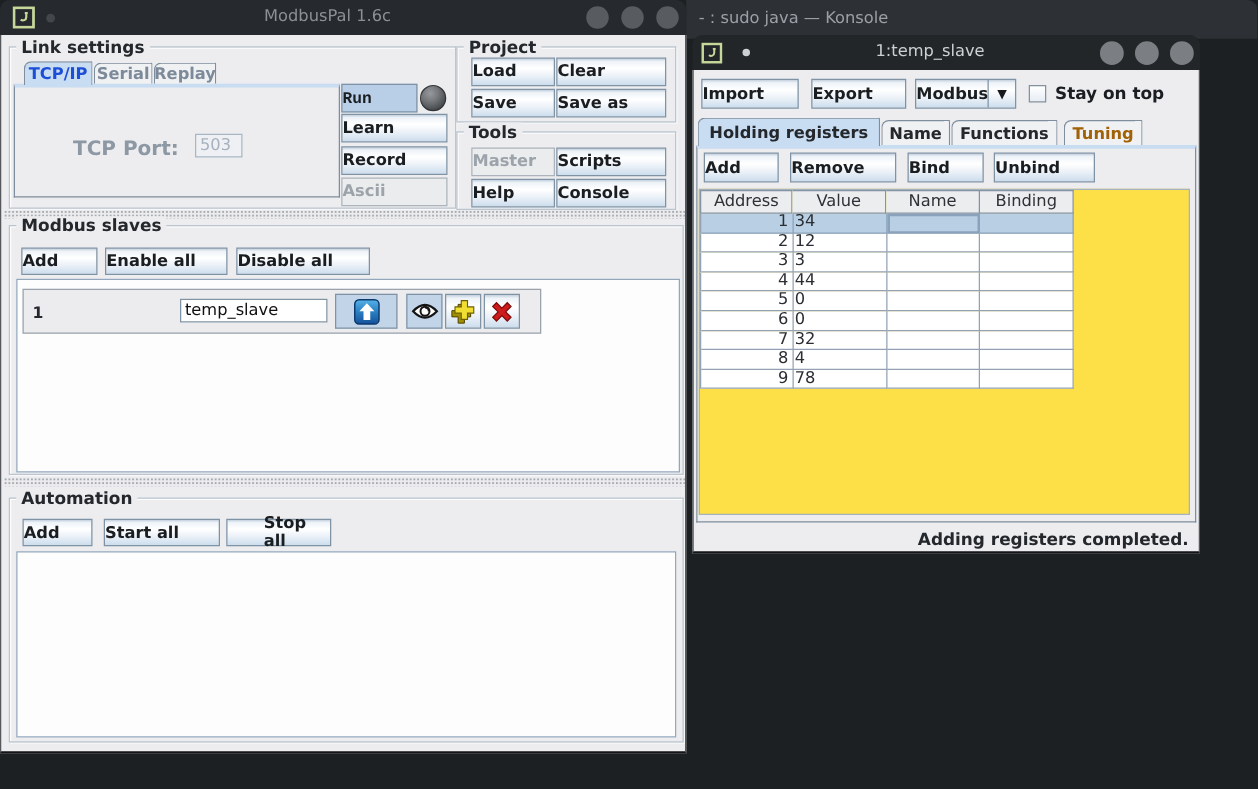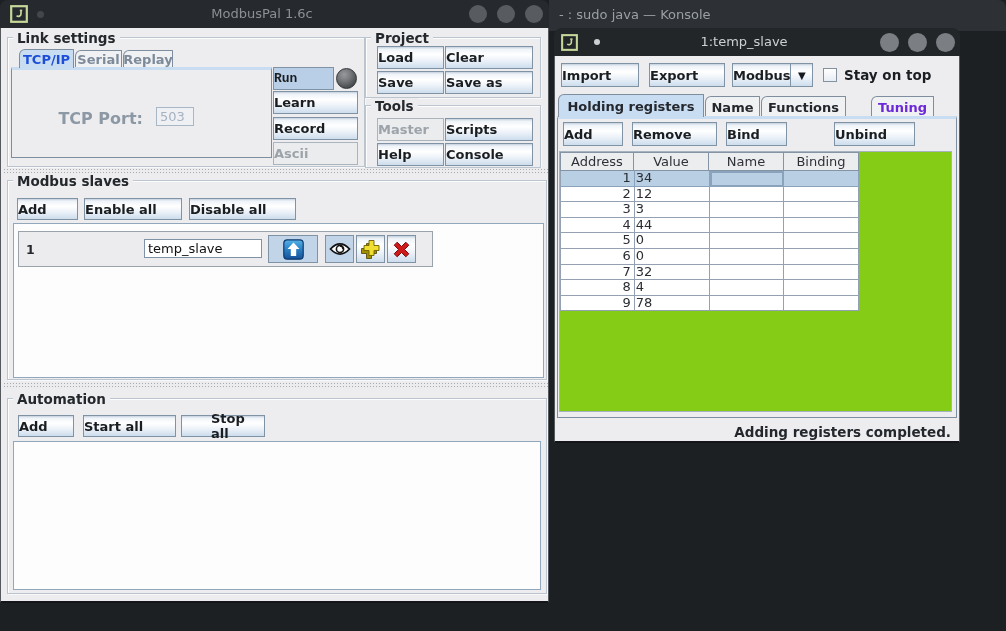--- a/index.html
+++ b/index.html
@@ -36,21 +36,21 @@
   .tfield.disabled { border-color:#a9b7c5; background:#eef0f3; color:#a6b2c0; }
   .divider { position:absolute; background-color:#ececee;
              background-image:radial-gradient(circle,#a6abb0 0.8px,transparent 0.9px); background-size:3px 3px; }
   .lbl { position:absolute; white-space:nowrap; }
   .iconbtn { position:absolute; display:flex; align-items:center; justify-content:center;
              background:linear-gradient(180deg,#c3d0de 0%,#eef3f8 10%,#ffffff 36%,#eef3f9 62%,#cddded 100%);
              border:1px solid #7f93a5; }
   .iconbtn.pressed { background:#c2d4e8; }
 
   
-  .scrollpane { position:absolute; border:1px solid #a5b2c0; background:#84cc16; }
+  .scrollpane { position:absolute; border:1px solid #a5b2c0; background:#fde047; }
   .tbl { position:absolute; left:0; top:0; font-size:13px; color:#2a2e33; }
   .tbl .hrow { display:flex; }
   .tbl .hcell { background:#ecedef; border-right:1px solid #8494a4; border-bottom:1px solid #8494a4; border-top:1px solid #8494a4;
                 text-align:center; display:flex; align-items:center; justify-content:center; height:19px; color:#2e3236; }
   .tbl .hcell:first-child { border-left:1px solid #8494a4; }
   .tbl .row { display:flex; background:#fff; border-left:1px solid #93a1b2; }
   .tbl .row.sel { background:#b9cfe4; }
   .tbl .cell { border-right:1px solid #93a1b2; border-bottom:1px solid #93a1b2; height:15.6px; line-height:14.6px; overflow:hidden; }
   .tbl .row.sel .cell { border-color:#8ba2bc; }
   .tbl .cell.num { text-align:right; padding-right:3px; }
@@ -251,35 +251,35 @@
 
     <div class="tab sel" style="left:3px;top:38px;width:146px;height:23px;color:#24282c;">
       <span>Holding registers</span>
     </div>
     <div class="tab" style="left:150px;top:40px;width:55px;height:21px;color:#24282c;">
       <span>Name</span>
     </div>
     <div class="tab" style="left:206px;top:40px;width:85px;height:21px;color:#24282c;">
       <span>Functions</span>
     </div>
-    <div class="tab" style="left:296px;top:40px;width:63px;height:21px;color:#6d28d9;margin-left:20px;">
+    <div class="tab" style="left:296px;top:40px;width:63px;height:21px;color:#a16207;">
       <span>Tuning</span>
     </div>
     <div class="tabpanel" style="left:2px;top:60px;width:400px;height:302px;"></div>
 
     <div class="btn" style="left:8px;top:66px;width:60px;height:24px;">
       <span>Add</span>
     </div>
     <div class="btn" style="left:77px;top:66px;width:85px;height:24px;">
       <span>Remove</span>
     </div>
     <div class="btn" style="left:171px;top:66px;width:61px;height:24px;">
       <span>Bind</span>
     </div>
-    <div class="btn" style="left:240px;top:66px;width:81px;height:24px;margin-left:39px;">
+    <div class="btn" style="left:240px;top:66px;width:81px;height:24px;">
       <span>Unbind</span>
     </div>
 
     <div class="scrollpane" style="left:4px;top:95px;width:393px;height:261px;">
       <div class="tbl" style="width:299px;">
         <div class="hrow">
           <div class="hcell" style="width:74px;">Address</div>
           <div class="hcell" style="width:75px;">Value</div>
           <div class="hcell" style="width:75px;">Name</div>
           <div class="hcell" style="width:75px;">Binding</div>

